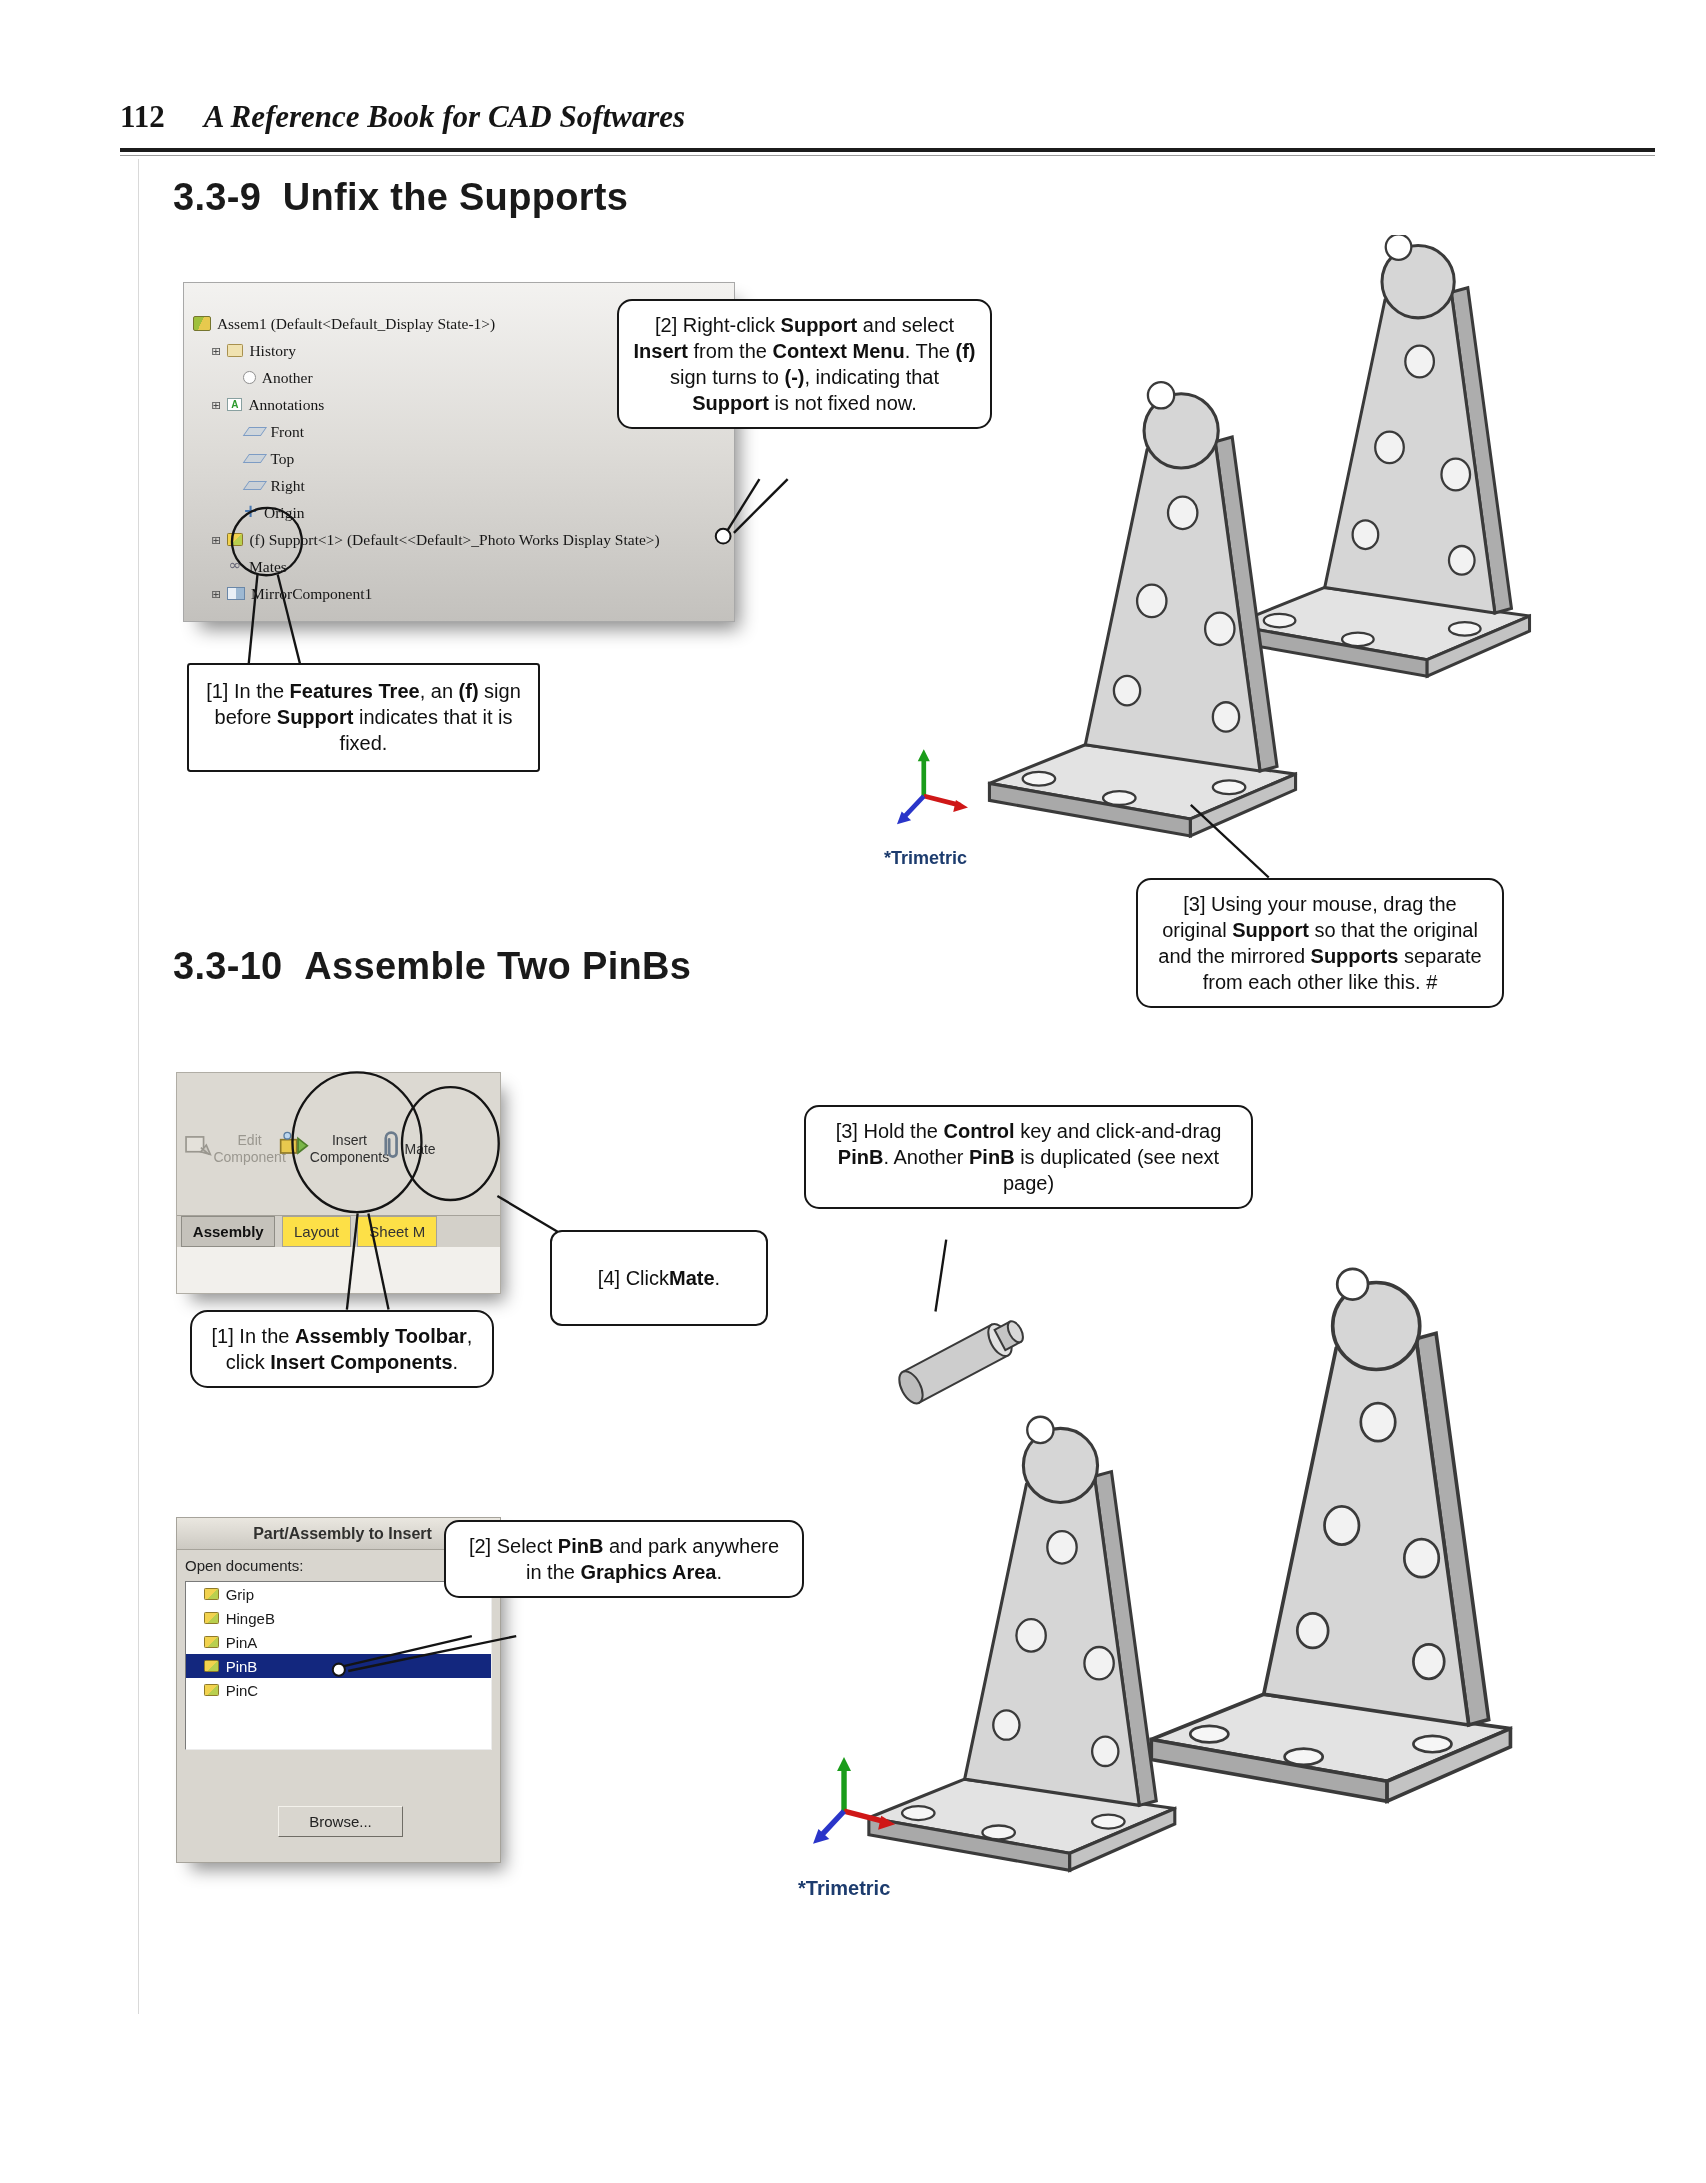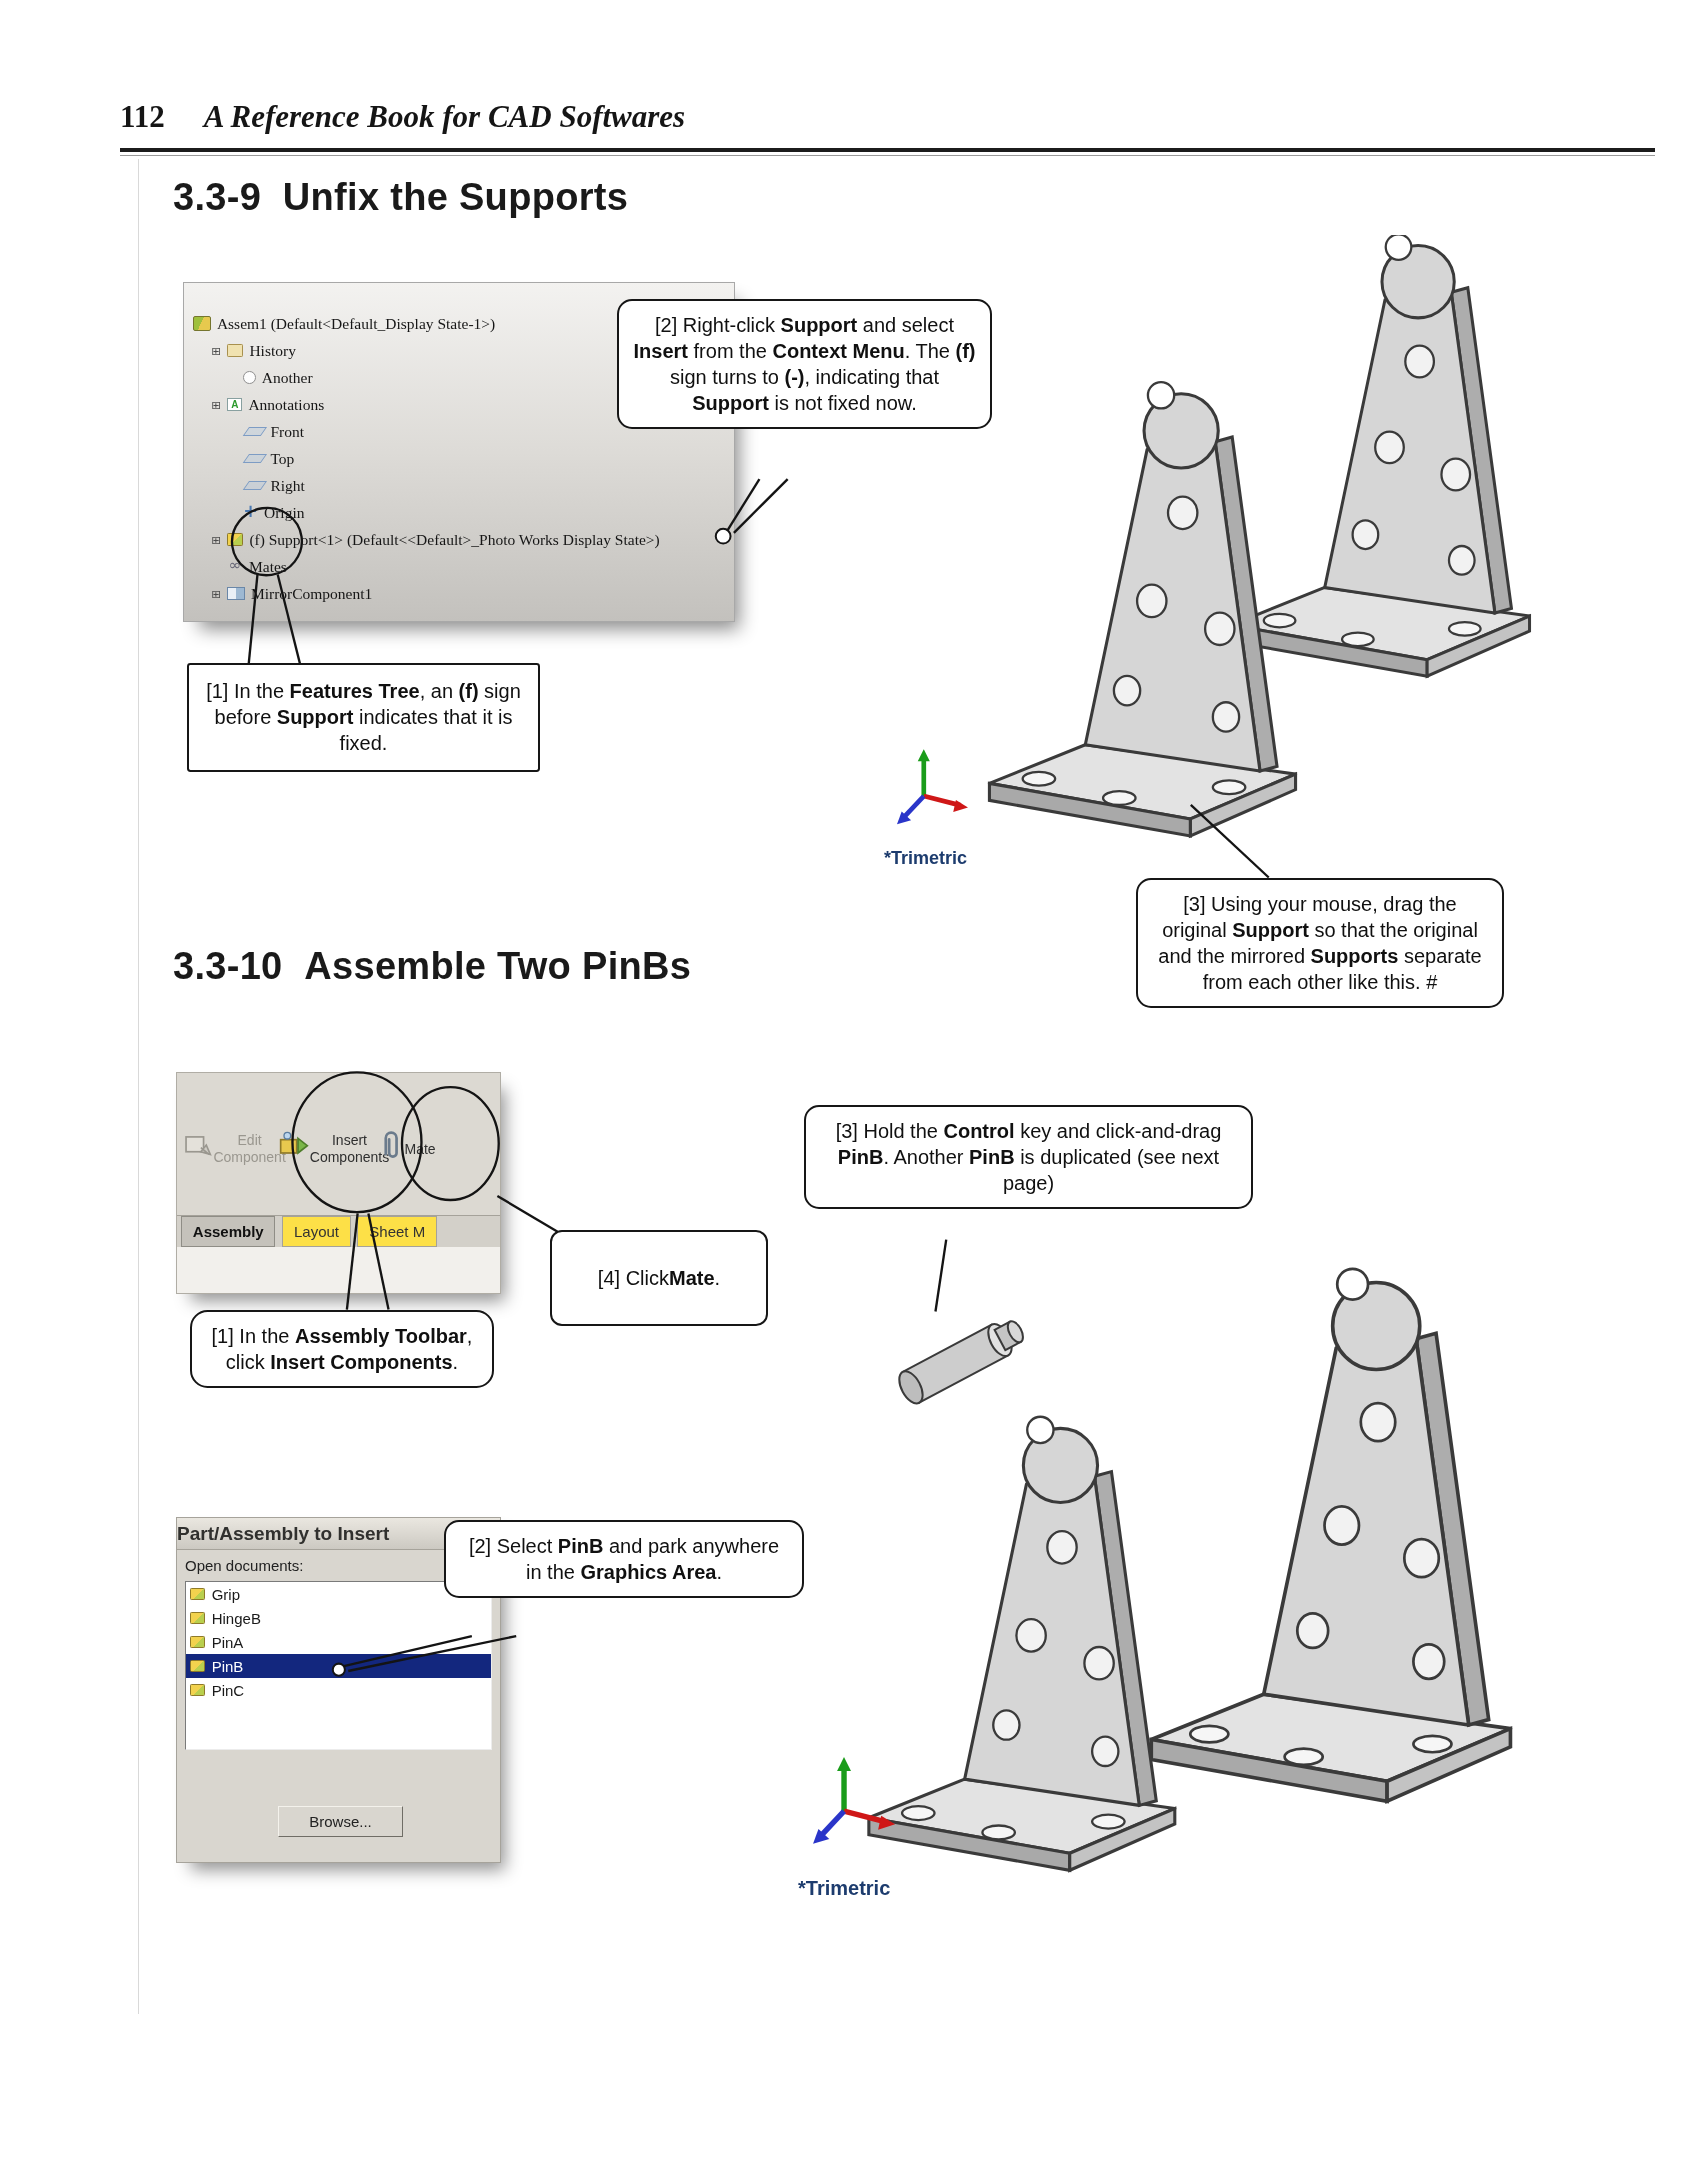--- a/index.html
+++ b/index.html
@@ -76,25 +76,25 @@
   .tab { display:flex; align-items:center; padding:0 10.8px; font-size:15px; margin-right:6.7px; }
   .tab.active { background:#c5c2bb; border:0.7px solid #8f8d86; color:#111; font-weight:bold; }
   .tab.plain  { background:#fde047; border:0.7px solid #a5a29a; color:#333; }
   .tb-footer { height:46px; background:#f2f0ec; }
 
   
   .insert-shot {
     position:absolute; left:176px; top:1517px; width:325px; height:346px;
     background:#d9d6cf; border:0.7px solid #a6a39b; box-shadow:9.4px 12px 16px -5.4px rgba(0,0,0,.42); z-index:10; font-size:15px;
   }
-  .ip-title { height:32px; line-height:32px; font-weight:bold; font-size:19px; color:#30302e;
-              background:linear-gradient(#eae7e0,#ccc9c2); border-bottom:0.7px solid #a6a39b; }
+  .ip-title { height:32px; line-height:32px; padding-left:8px; font-weight:bold; font-size:16px; color:#30302e;
+              background:linear-gradient(#eae7e0,#ccc9c2); border-bottom:0.7px solid #a6a39b;text-align:center; }
   .ip-label { height:31px; line-height:31px; padding-left:8px; color:#222; }
   .ip-list { margin:0 8px; height:169px; background:#fff; border:1.3px solid; border-color:#7a7a7a #ececec #ececec #7a7a7a; overflow:hidden; }
-  .doc-row { display:flex; align-items:center; height:24px; padding-left:4px; color:#1a1a1a; }
+  .doc-row { display:flex; align-items:center; height:24px; padding-left:18px; color:#1a1a1a; }
   .doc-row.selected { background:#13277e; color:#fff; }
   .doc-ico { width:15px; height:12px; background:linear-gradient(135deg,#f2d24e 55%, #b9cf4e 55%); border:0.7px solid #8f7a28; border-radius:1.3px; margin-right:6.7px; flex:none; }
   .ip-browse {
     position:absolute; left:101px; bottom:25.5px; width:125px; height:31px; background:#d9d6cf;
     border:1.3px solid; border-color:#f4f2ec #6f6d66 #6f6d66 #f4f2ec; font-size:15px; color:#222;
     display:flex; align-items:center; justify-content:center; cursor:default;
   }
 
   
   .trimetric { position:absolute; font-weight:bold; font-size:19px; color:#1d3c6e; z-index:6; }

